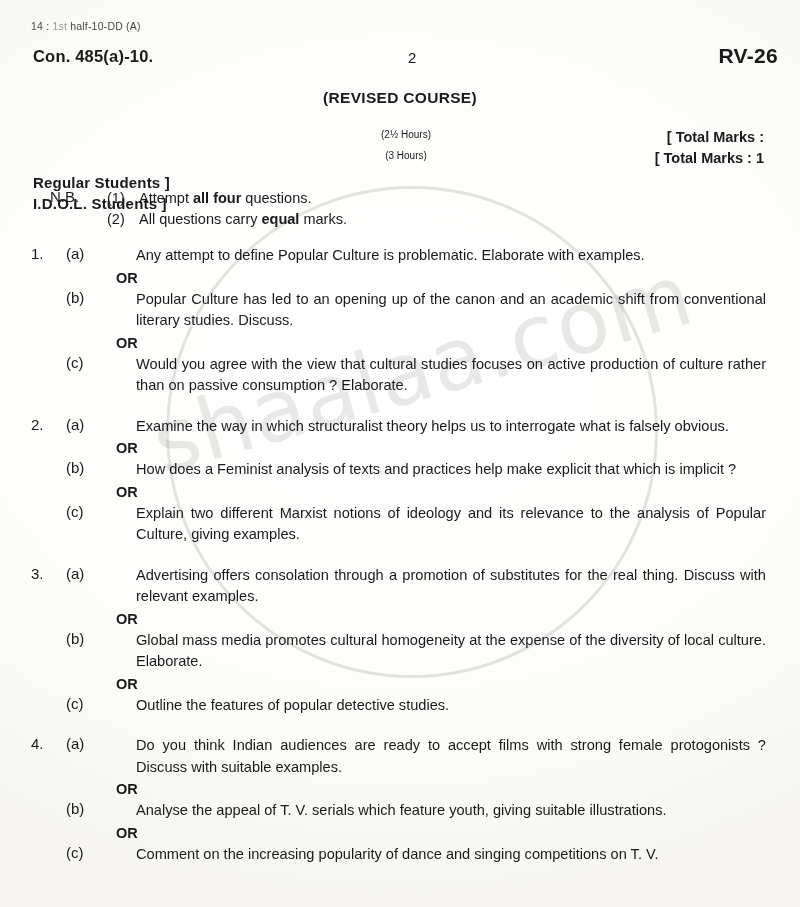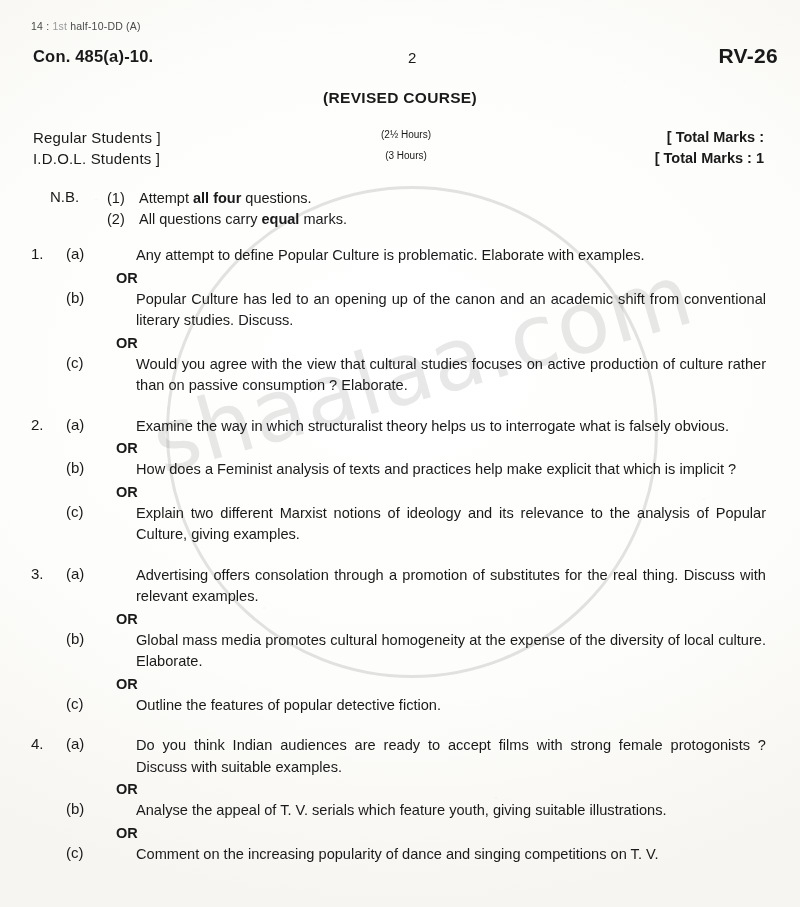--- a/index.html
+++ b/index.html
@@ -117,22 +117,23 @@
     font-weight: bold;
     letter-spacing: .3px;
   }
 
   .info-block { position: absolute; left: 0; right: 0; top: 129px; }
   .info-line { position: relative; height: 21px; }
   .info-left {
     position: absolute;
     left: 33px;
     font-size: 15px;
-    font-weight: normal;
+    font-weight: bold;
     letter-spacing: .2px;
+    margin-top: 45px;
   }
   .info-mid {
     position: absolute;
     left: 12px; right: 0;
     text-align: center;
     font-size: 10px;
   }
   .info-right {
     position: absolute;
     right: 36px;
@@ -297,21 +298,21 @@
           <div class="sub-text">Advertising offers consolation through a promotion of substitutes for the real thing.  Discuss with relevant examples.</div>
         </div>
         <div class="or">OR</div>
         <div class="sub">
           <div class="sub-label">(b)</div>
           <div class="sub-text">Global mass media promotes cultural homogeneity at the expense of the diversity of local culture.  Elaborate.</div>
         </div>
         <div class="or">OR</div>
         <div class="sub">
           <div class="sub-label">(c)</div>
-          <div class="sub-text">Outline the features of popular detective fiction.</div>
+          <div class="sub-text">Outline the features of popular detective studies.</div>
         </div>
       </div>
 
       <div class="q">
         <div class="q-num">4.</div>
         <div class="sub">
           <div class="sub-label">(a)</div>
           <div class="sub-text">Do you think Indian audiences are ready to accept films with strong female protogonists ?  Discuss with suitable examples.</div>
         </div>
         <div class="or">OR</div>

